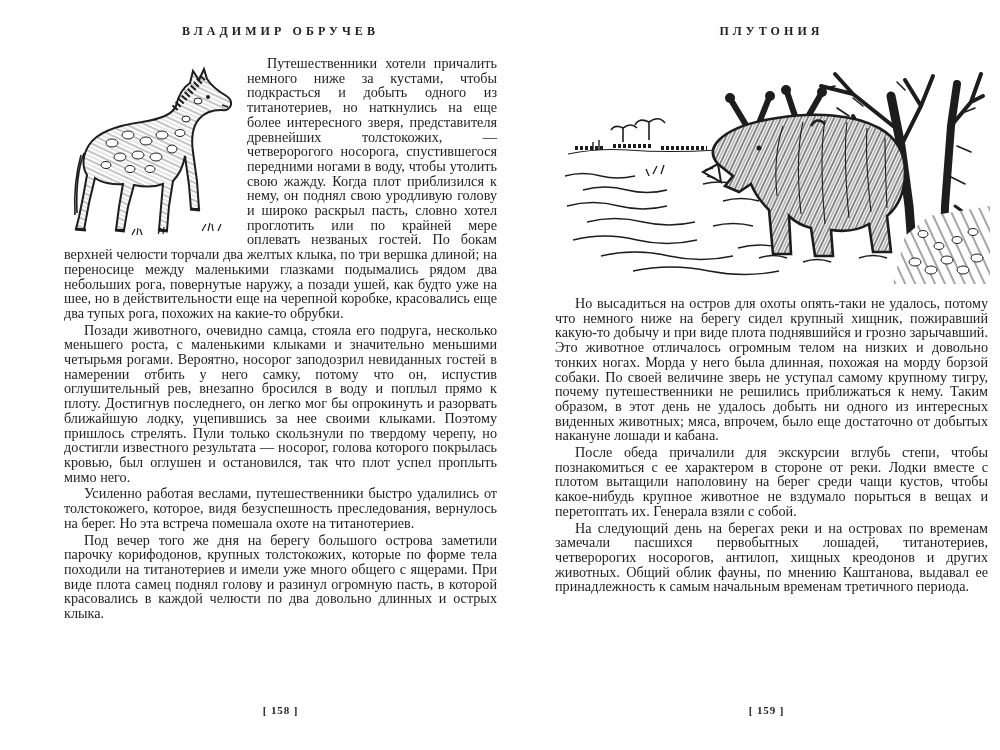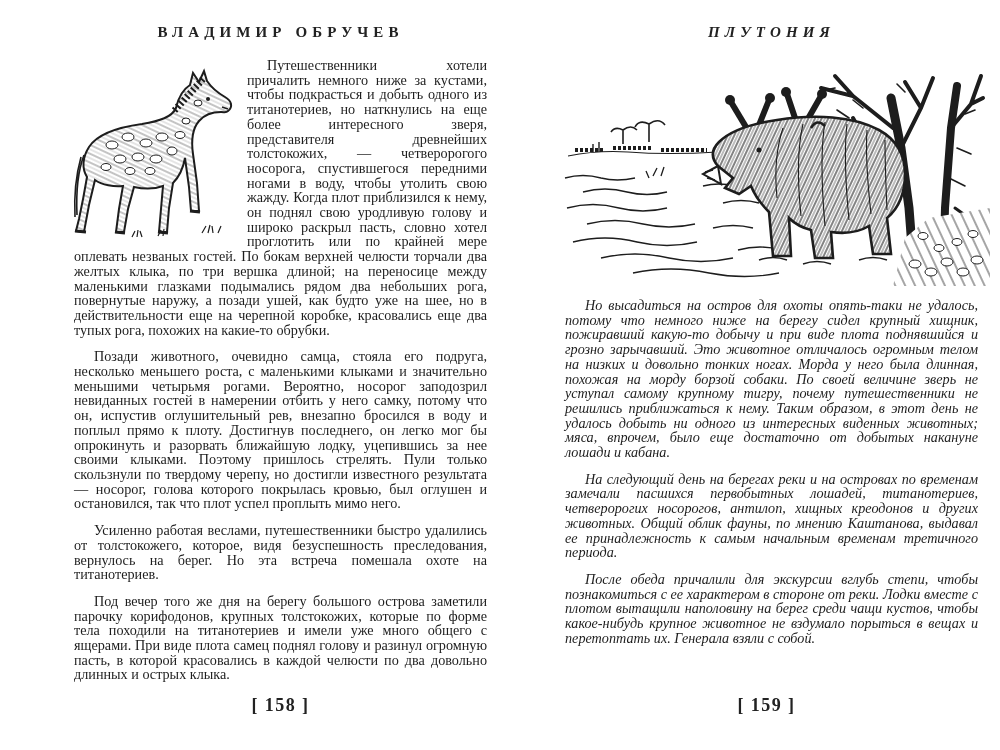--- a/index.html
+++ b/index.html
@@ -5,41 +5,41 @@
   html,body{margin:0;padding:0;}
   body{
     width:1000px;height:750px;background:#ffffff;
     font-family:"Liberation Serif","DejaVu Serif",serif;
     color:#1d1d1d;overflow:hidden;
   }
   .spread{display:flex;width:1000px;height:750px;background:#ffffff;}
   .page{position:relative;width:500px;height:750px;box-sizing:border-box;}
   .page-inner{position:absolute;top:24px;width:437px;}
   .page.left  .page-inner{left:62px;}
-  .page.right .page-inner{left:53px;font-style:italic;}
+  .page.right .page-inner{left:53px;}
   .running-head{
-    text-align:center;font-weight:bold;font-size:15px;
+    text-align:center;font-weight:bold;font-size:12px;
     letter-spacing:0.34em;margin-bottom:17px;color:#222;
     font-family:"Liberation Serif","DejaVu Serif",serif;
   }
   .text-block p{
-    margin:12px;text-align:justify;font-size:14.2px;line-height:14.7px;
+    margin:2px;text-align:justify;font-size:14.2px;line-height:14.7px;
     text-indent:20px;color:#1d1d1d;
     -webkit-hyphens:auto;hyphens:auto;
   }
   figure{margin:0;padding:0;}
   .horse-fig{
     float:left;width:176px;height:182px;margin:1px 9px 2px 0;
   }
   .rhino-fig{
     display:block;width:437px;height:228px;margin:10px 0 12px 0;
   }
   .folio{
     position:absolute;bottom:34px;width:437px;text-align:center;
-    font-weight:bold;font-size:18px;letter-spacing:0.08em;color:#222;
+    font-weight:bold;font-size:11px;letter-spacing:0.08em;color:#222;
   }
   .page.left  .folio{left:62px;}
   .page.right .folio{left:48px;}
   svg{display:block;width:100%;height:100%;}
 </style>
 </head>
 <body>
 
 <div class="spread">
 
@@ -211,20 +211,20 @@
               <ellipse cx="386" cy="190" rx="5" ry="3.5"></ellipse>
             <ellipse cx="404" cy="184" rx="5" ry="3.5"></ellipse>
               <ellipse cx="420" cy="176" rx="5" ry="3.5"></ellipse>
             <ellipse cx="370" cy="178" rx="5" ry="3.5"></ellipse>
           </g>
         </svg>
       </figure>
 
       <div class="text-block">
         <p>Но высадиться на остров для охоты опять-таки не удалось, потому что немного ниже на берегу сидел крупный хищник, пожиравший какую-то добычу и при виде плота поднявшийся и грозно зарычавший. Это животное отличалось огромным телом на низких и довольно тонких ногах. Морда у него была длинная, похожая на морду борзой собаки. По своей величине зверь не уступал самому крупному тигру, почему путешественники не решились приближаться к нему. Таким образом, в этот день не удалось добыть ни одного из интересных виденных животных; мяса, впрочем, было еще достаточно от добытых накануне лошади и кабана.</p>
+        <p>После обеда причалили для экскурсии вглубь степи, чтобы познакомиться с ее характером в стороне от реки. Лодки вместе с плотом вытащили наполовину на берег среди чащи кустов, чтобы какое-нибудь крупное животное не вздумало порыться в вещах и перетоптать их. Генерала взяли с собой.</p>
         <p>На следующий день на берегах реки и на островах по временам замечали пасшихся первобытных лошадей, титанотериев, четверорогих носорогов, антилоп, хищных креодонов и других животных. Общий облик фауны, по мнению Каштанова, выдавал ее принадлежность к самым начальным временам третичного периода.</p>
-        <p>После обеда причалили для экскурсии вглубь степи, чтобы познакомиться с ее характером в стороне от реки. Лодки вместе с плотом вытащили наполовину на берег среди чащи кустов, чтобы какое-нибудь крупное животное не вздумало порыться в вещах и перетоптать их. Генерала взяли с собой.</p>
       </div>
     </div>
     <div class="folio">[ 159 ]</div>
   </section>
 
 </div>
 
 </body></html>

